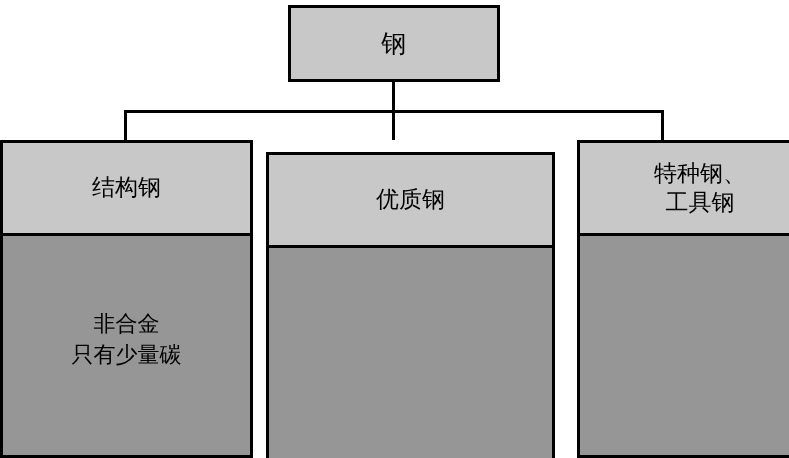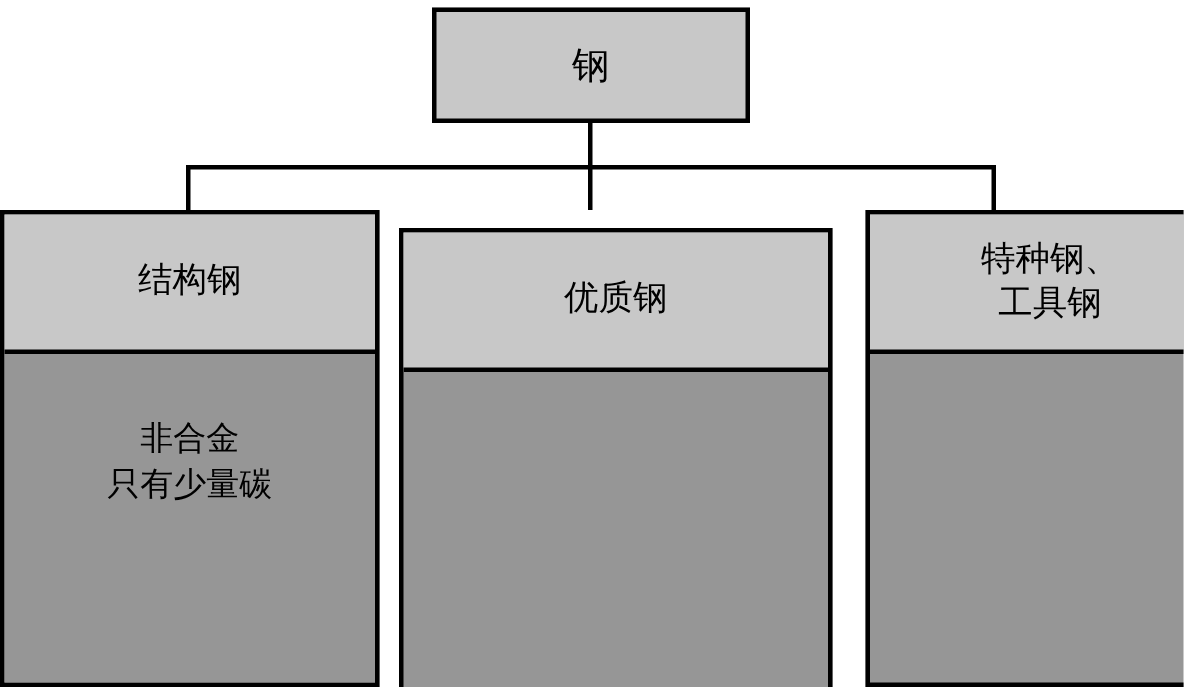--- a/index.html
+++ b/index.html
@@ -80,21 +80,21 @@
     white-space: pre-line;
   }
 
   .child-body {
     flex: 1 1 auto;
     background: #969696;
     display: flex;
     align-items: flex-start;
     justify-content: center;
     box-sizing: border-box;
-    padding-top: 41px;
+    padding-top: 72px;
   }
 
   .child-body-label {
     font-size: 22px;
     line-height: 1.42;
     text-align: center;
     white-space: pre-line;
   }
 
   

